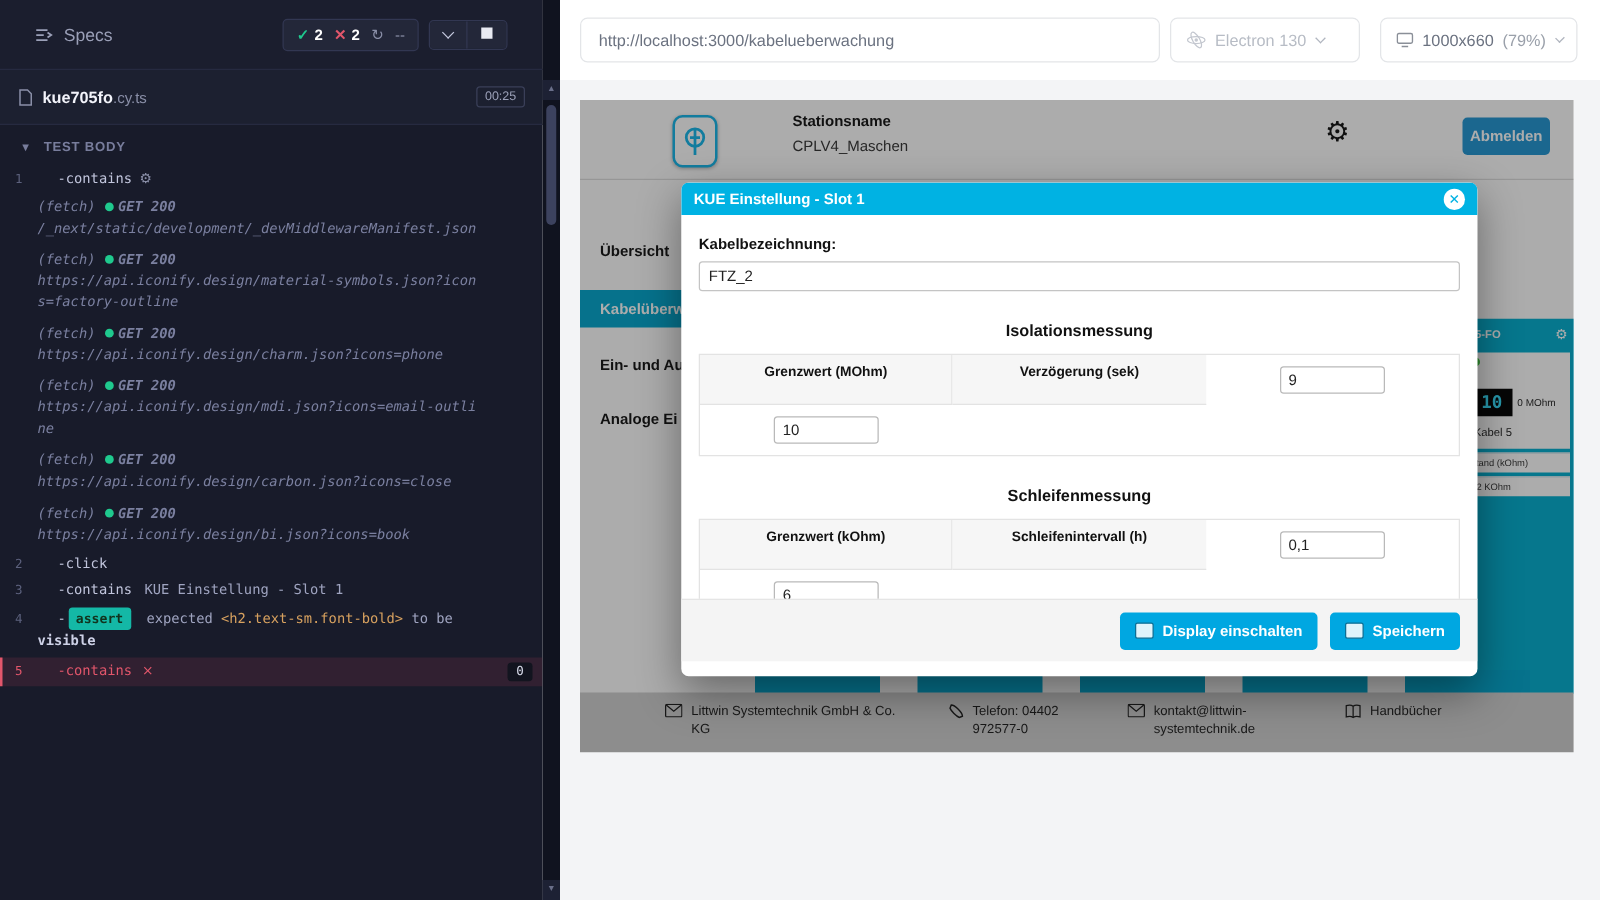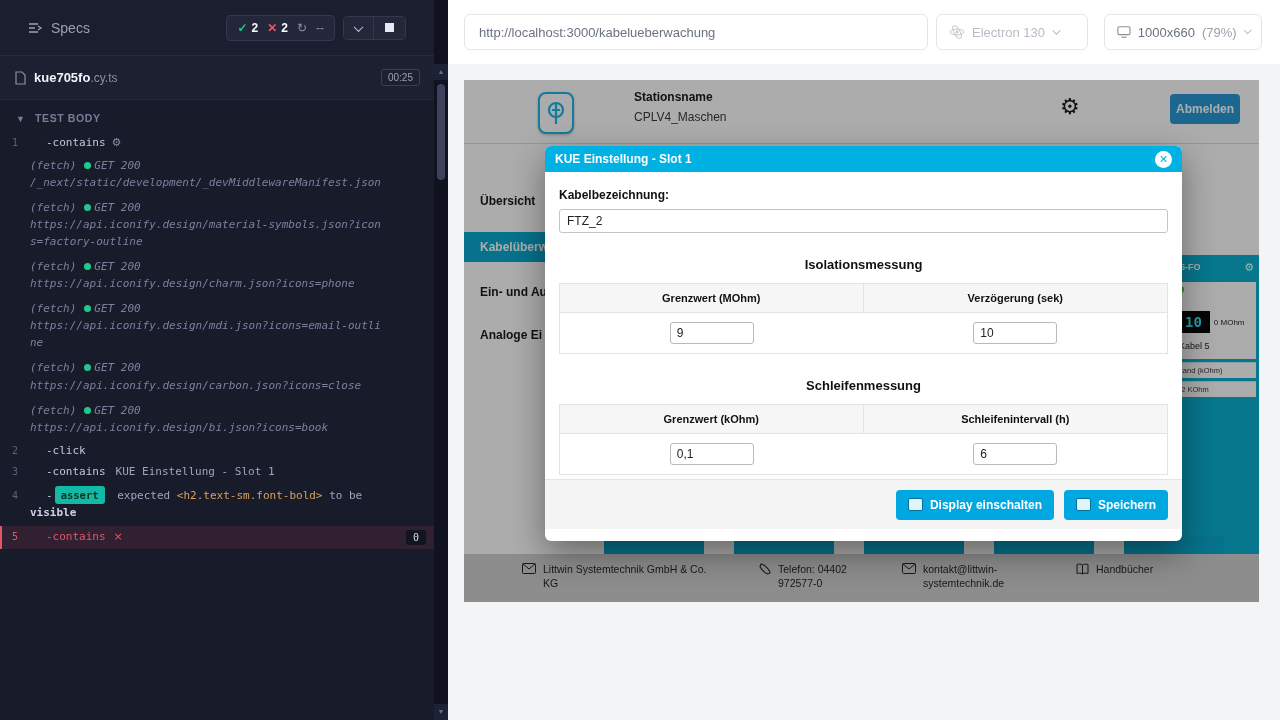--- a/index.html
+++ b/index.html
@@ -41,21 +41,21 @@
   .cmd-row { display:flex; padding:4px 8px 4px 0; align-items:baseline; }
   .num { width:30px; flex-shrink:0; text-align:right; padding-right:12px; color:#5c617d;
          font-size:10px; }
   .cmd-method { color:#c2c6dd;margin-left:16px; }
   .cmd-msg { color:#9fa4c0; margin-left:10px; }
   .gear-sm { color:#8a8fa8; font-family:"DejaVu Sans", sans-serif; margin-left:6px; font-size:11px; }
   .fetch-body { color:#7b80a0; font-style:italic; line-height:1.55; }
   .fetch-tag { margin-right:8px; }
   .dot { display:inline-block; width:7px; height:7px; border-radius:50%; background:#1fc98e;
          margin-right:3px; }
-  .fetch-status { font-weight:normal;margin-top:48px; }
+  .fetch-status { font-weight:bold;margin-top:48px; }
   .fetch-url { display:block; word-break:break-all; max-width:352px; }
   .assert-badge { display:inline-block; background:#14b8a6; color:#11331e; border-radius:3px;
                   padding:1px 6px; font-weight:bold; margin:0 6px 0 2px; font-size:10.5px; }
   .assert-text { color:#9fa4c0; line-height:1.6; max-width:352px; display:inline; }
   .el-token { color:#d7a15f; }
   .emph { font-weight:bold; color:#cdd1e6; }
   .row-failed { background:rgba(228,77,103,0.12); border-left:2px solid #e2566b; }
   .row-failed .num { color:#e2566b; width:28px; }
   .row-failed .cmd-method { color:#e2566b; }
   .fail-x { color:#e2566b; margin-left:8px; font-family:"DejaVu Sans", sans-serif; }
@@ -137,21 +137,21 @@
   .m-head { height:26px; background:#00b2e3; color:#fff; display:flex; align-items:center;
             justify-content:space-between; padding:0 10px; font-size:12px; font-weight:bold; }
   .m-close { width:17px; height:17px; border-radius:50%; background:#fff; color:#00b2e3;
              font-size:11px; font-weight:bold; text-align:center; line-height:17px; cursor:pointer;
              font-family:"DejaVu Sans", sans-serif; }
   .m-body { padding:12px 14px 0; }
   .m-label { font-size:12px; font-weight:bold; color:#111; margin-top:4px; }
   .m-input { width:100%; height:24px; border:1px solid #c4c4c4; border-radius:3px; margin-top:7px;
              font-size:12px; padding:0 7px; color:#222; font-family:"Liberation Sans", sans-serif; }
   .m-section { text-align:center; font-size:13px; font-weight:bold; color:#111; margin:24px 0 11px; }
-  .m-table { border:1px solid #e3e3e3; display:grid; grid-template-columns:1fr 1fr; }
+  .m-table { border:1px solid #e3e3e3; display:grid; grid-template-columns:1fr 1fr 1fr; }
   .m-th { background:#f6f6f6; border-bottom:1px solid #e3e3e3; font-size:11px; font-weight:bold;
           color:#111; text-align:center; padding:8px 4px; }
   .m-th:first-child, .m-td:first-child { border-right:1px solid #e3e3e3; }
   .m-td { text-align:center; padding:9px 4px; }
   .cell-input { width:84px; height:22px; border:1px solid #b9b9b9; border-radius:3px; font-size:12px;
                 padding:0 6px; color:#222; font-family:"Liberation Sans", sans-serif; }
   .m-foot { position:absolute; left:0; right:0; bottom:12px; height:50px; background:#f4f4f4;
             border-top:1px solid #e5e5e5; display:flex; align-items:center;
             justify-content:flex-end; gap:10px; padding:0 14px; }
   .m-btn { height:30px; background:#00a7e1; color:#fff; border:none; border-radius:4px;
@@ -357,21 +357,21 @@
       <div class="sl-mini">22 KOhm</div>
     </div>
 
     <div class="btn-strip" style="left:140px;"></div>
     <div class="btn-strip" style="left:270px;"></div>
     <div class="btn-strip" style="left:400px;"></div>
     <div class="btn-strip" style="left:530px;"></div>
     <div class="btn-strip" style="left:660px;"></div>
 
     <div class="app-footer">
-      <div class="ft-col" style="left:58px; width:185px;">
+      <div class="ft-col" style="left:68px; width:185px;">
         <svg width="14" height="11" viewBox="0 0 14 11">
             <rect x="0.5" y="0.5" width="13" height="10" rx="1" fill="none" stroke="#1c1c1c"></rect>
             <path d="M1 1l6 5 6-5" fill="none" stroke="#1c1c1c"></path>
           </svg>
         <span>Littwin Systemtechnik GmbH &amp; Co. KG</span>
       </div>
       <div class="ft-col" style="left:295px; width:125px;">
         <svg width="12" height="12" viewBox="0 0 12 12">
             <path d="M2 1c3 0 9 6 9 9l-2.5 1C6 10 2 6 1 3.5z" fill="none" stroke="#1c1c1c" stroke-width="1.1"></path>
           </svg>

